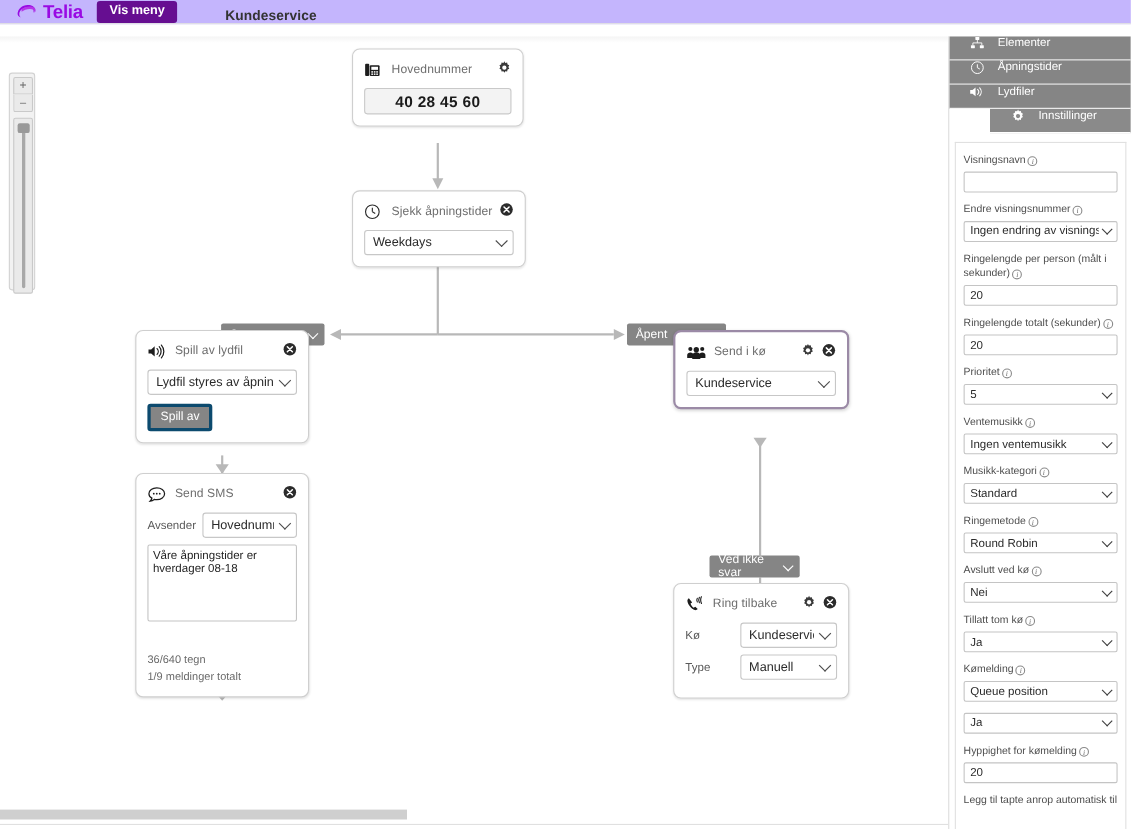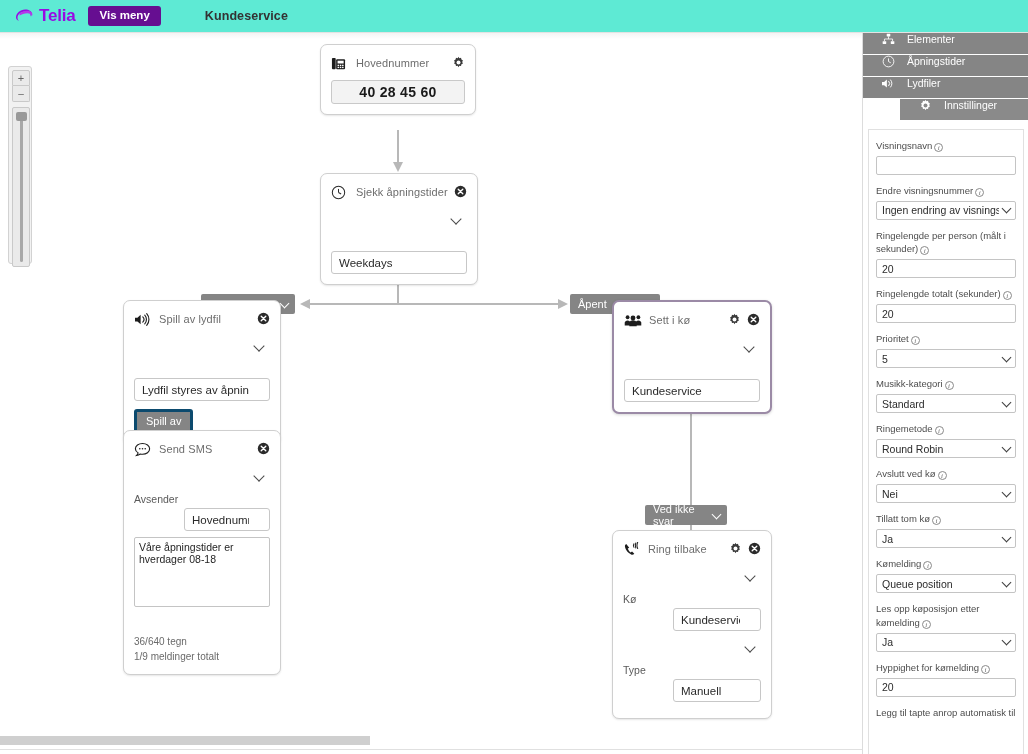--- a/index.html
+++ b/index.html
@@ -8,24 +8,24 @@
     width: 1028px; height: 754px;
     overflow: hidden;
     background: #ffffff;
     font-family: "Liberation Sans", sans-serif;
     -webkit-font-smoothing: antialiased;
   }
 
   
   #header {
     position: absolute; left: 0; top: 0;
-    width: 1028px; height: 33px;
-    background: #5eead4;
+    width: 1028px; height: 22px;
+    background: #c4b5fd;
     border-bottom: 1px solid #e3e3e3;
-    display: flex; align-items: center;
+    display: flex; align-items: flex-end;
   }
   #logo-wrap { display:flex; align-items:center; margin-left: 14px; }
   #logo-mark { width: 22px; height: 20px; position: relative; margin-right: 3px; }
   #logo-text {
     color: #990ae3; font-size: 17px; font-weight: 700; letter-spacing: -0.2px;
   }
   #vis-meny {
     margin-left: 13px;
     background: #660E91;
     color: #fff;
@@ -121,21 +121,20 @@
     height: 23px;
     border: 1px solid #c7c7c7;
     border-radius: 3px;
     background: #ffffff;
     font-size: 11.5px;
     color: #2a2a2a;
     padding: 0 20px 0 7px;
     appearance: none; -webkit-appearance:none;
     font-family: "Liberation Sans", sans-serif;
     cursor: pointer;
-    margin-top: 42px;
   }
   .sel-wrap { position: relative; }
   .sel-wrap::after {
     content: "";
     position: absolute; right: 7px; top: 8px;
     width: 7px; height: 7px;
     border-right: 1.6px solid #4a4a4a;
     border-bottom: 1.6px solid #4a4a4a;
     transform: rotate(45deg);
     pointer-events: none;
@@ -514,21 +513,21 @@
       <span class="node-ico">
         <svg width="18" height="15" viewBox="0 0 20 16">
           <circle cx="4" cy="4.4" r="2.1" fill="#1d1d1d"></circle>
           <path d="M0.8 13.5v-3c0-1.5 1.4-2.6 3.2-2.6s3.2 1.1 3.2 2.6v3z" fill="#1d1d1d"></path>
           <circle cx="16" cy="4.4" r="2.1" fill="#1d1d1d"></circle>
           <path d="M12.8 13.5v-3c0-1.5 1.4-2.6 3.2-2.6s3.2 1.1 3.2 2.6v3z" fill="#1d1d1d"></path>
           <circle cx="10" cy="5.2" r="2.7" fill="#1d1d1d"></circle>
           <path d="M5.9 14.5v-3.4c0-1.9 1.8-3.3 4.1-3.3s4.1 1.4 4.1 3.3v3.4z" fill="#1d1d1d"></path>
         </svg>
       </span>
-      <span class="node-title">Sett i kø</span>
+      <span class="node-title">Send i kø</span>
       <span class="node-actions">
         <span class="gear-ico">
           <svg width="13" height="13" viewBox="0 0 16 16">
             <path d="M8 0.8l1 1.9 2.1-.4.5 2.1 1.9 1-1 1.9 1 1.9-1.9 1-.5 2.1-2.1-.4-1 1.9-1-1.9-2.1.4-.5-2.1-1.9-1 1-1.9-1-1.9 1.9-1 .5-2.1 2.1.4z" fill="#3a3a3a"></path>
             <circle cx="8" cy="8" r="2.4" fill="#ffffff"></circle>
           </svg>
         </span>
         <span class="close-ico">
           <svg width="13" height="13" viewBox="0 0 16 16">
             <circle cx="8" cy="8" r="7" fill="#2b2b2b"></circle>
@@ -663,20 +662,26 @@
       <input class="pinput" type="text" value="20" style="">
     </div>
 
     <div class="fld">
       <div class="fld-label"><span>Prioritet</span><span class="info-i">i</span></div>
       <div class="psel-wrap">
         <select class="psel"><option>5</option></select>
       </div>
     </div>
 
+    <div class="fld">
+      <div class="fld-label"><span>Ventemusikk</span><span class="info-i">i</span></div>
+      <div class="psel-wrap">
+        <select class="psel"><option>Ingen ventemusikk</option></select>
+      </div>
+    </div>
 
     <div class="fld">
       <div class="fld-label"><span>Musikk-kategori</span><span class="info-i">i</span></div>
       <div class="psel-wrap">
         <select class="psel"><option>Standard</option></select>
       </div>
     </div>
 
     <div class="fld">
       <div class="fld-label"><span>Ringemetode</span><span class="info-i">i</span></div>
@@ -700,21 +705,20 @@
     </div>
 
     <div class="fld">
       <div class="fld-label"><span>Kømelding</span><span class="info-i">i</span></div>
       <div class="psel-wrap">
         <select class="psel"><option>Queue position</option></select>
       </div>
     </div>
 
     <div class="fld">
-      <div class="fld-label"><span>Les opp køposisjon etter kømelding</span><span class="info-i">i</span></div>
       <div class="psel-wrap">
         <select class="psel"><option>Ja</option></select>
       </div>
     </div>
 
     <div class="fld">
       <div class="fld-label"><span>Hyppighet for kømelding</span><span class="info-i">i</span></div>
       <input class="pinput" type="text" value="20" style="">
     </div>
 

